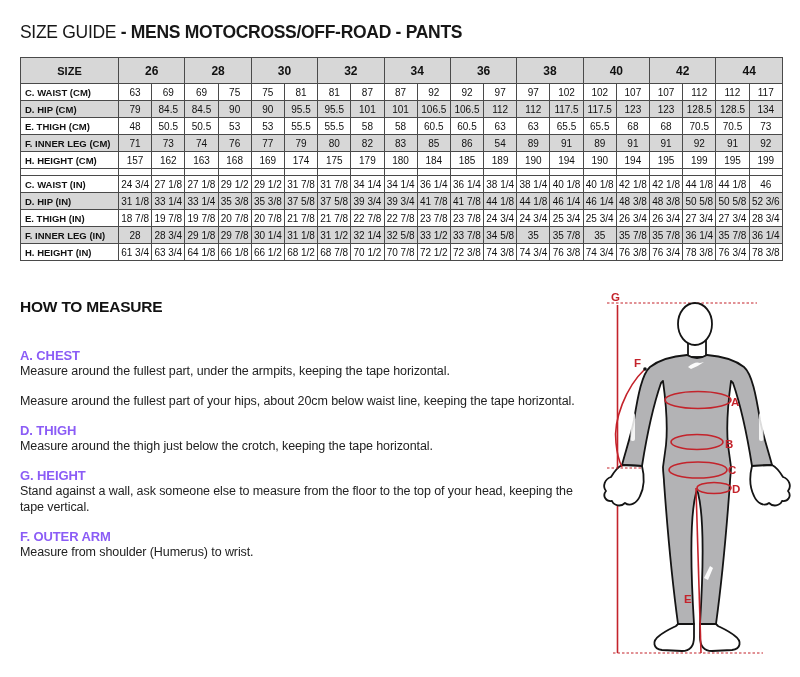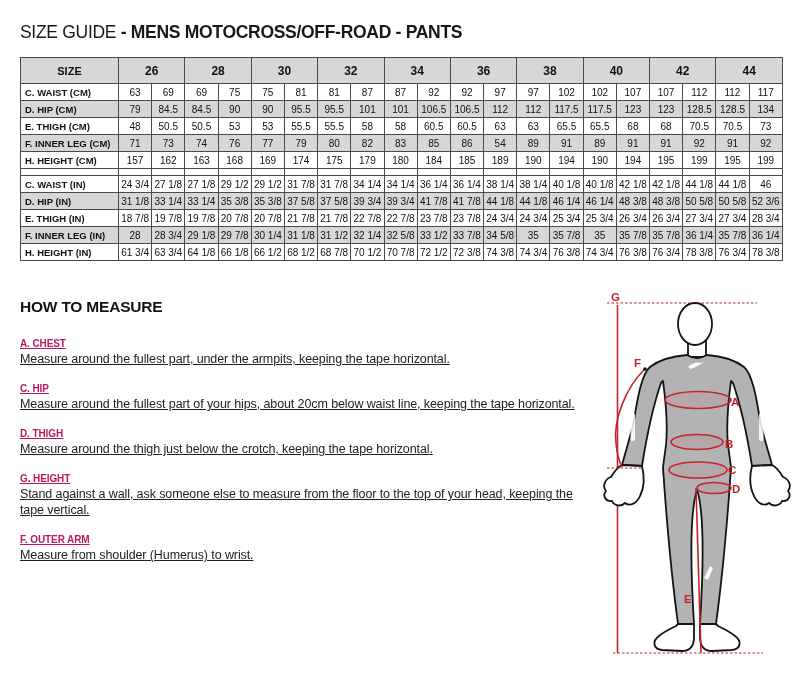--- a/index.html
+++ b/index.html
@@ -22,24 +22,24 @@
   #size-table th, #size-table td { border:1px solid #4a4a4a; text-align:center; overflow:hidden; white-space:nowrap; }
   #size-table thead th { background:#d7d7d7; height:26px; font-size:12px; font-weight:700; }
   #size-table thead th.lbl { font-size:11px; }
   #size-table tbody td { height:17px; background:#ffffff; }
   #size-table tbody tr.alt td { background:#d7d7d7; }
   #size-table td.lbl { text-align:left; padding-left:4px; font-weight:700; font-size:9.5px;margin-left:40px; }
   #size-table tr.sep td { height:7px; background:#ffffff; }
 
   
   .measure { position:absolute; left:20px; top:298px; width:576px; }
-  .measure h2 { font-size:15.5px; font-weight:700; color:#121212; letter-spacing:-0.2px; margin-bottom:20px; }
+  .measure h2 { font-size:15.5px; font-weight:700; color:#121212; letter-spacing:-0.2px; margin-bottom:32px; }
   .m-item { margin-bottom:14px; }
-  .m-label { display:block; font-size:10px; font-weight:700; color:#be185d; line-height:15px; letter-spacing:-0.1px;text-decoration:underline; }
-  .m-desc  { display:block; font-size:12.5px; font-weight:400; color:#222; line-height:16px; letter-spacing:-0.1px;text-decoration:underline; }
+  .m-label { display:block; font-size:13px; font-weight:700; color:#8b5cf6; line-height:15px; letter-spacing:-0.1px; }
+  .m-desc  { display:block; font-size:12.5px; font-weight:400; color:#222; line-height:16px; letter-spacing:-0.1px; }
 
   
   .figure { position:absolute; left:600px; top:285px; width:200px; height:382px; }
 </style>
 </head>
 <body>
 
 <div class="page">
 
   <div class="title">
@@ -342,21 +342,20 @@
       </tbody>
   </table>
 
   <div class="measure">
     <h2>HOW TO MEASURE</h2>
     <div class="m-item">
       <span class="m-label">A. CHEST</span>
       <span class="m-desc">Measure around the fullest part, under the armpits, keeping the tape horizontal.</span>
     </div>
     <div class="m-item">
-      <span class="m-label">C. HIP</span>
       <span class="m-desc">Measure around the fullest part of your hips, about 20cm below waist line, keeping the tape horizontal.</span>
     </div>
     <div class="m-item">
       <span class="m-label">D. THIGH</span>
       <span class="m-desc">Measure around the thigh just below the crotch, keeping the tape horizontal.</span>
     </div>
     <div class="m-item">
       <span class="m-label">G. HEIGHT</span>
       <span class="m-desc">Stand against a wall, ask someone else to measure from the floor to the top of your head, keeping the tape vertical.</span>
     </div>

